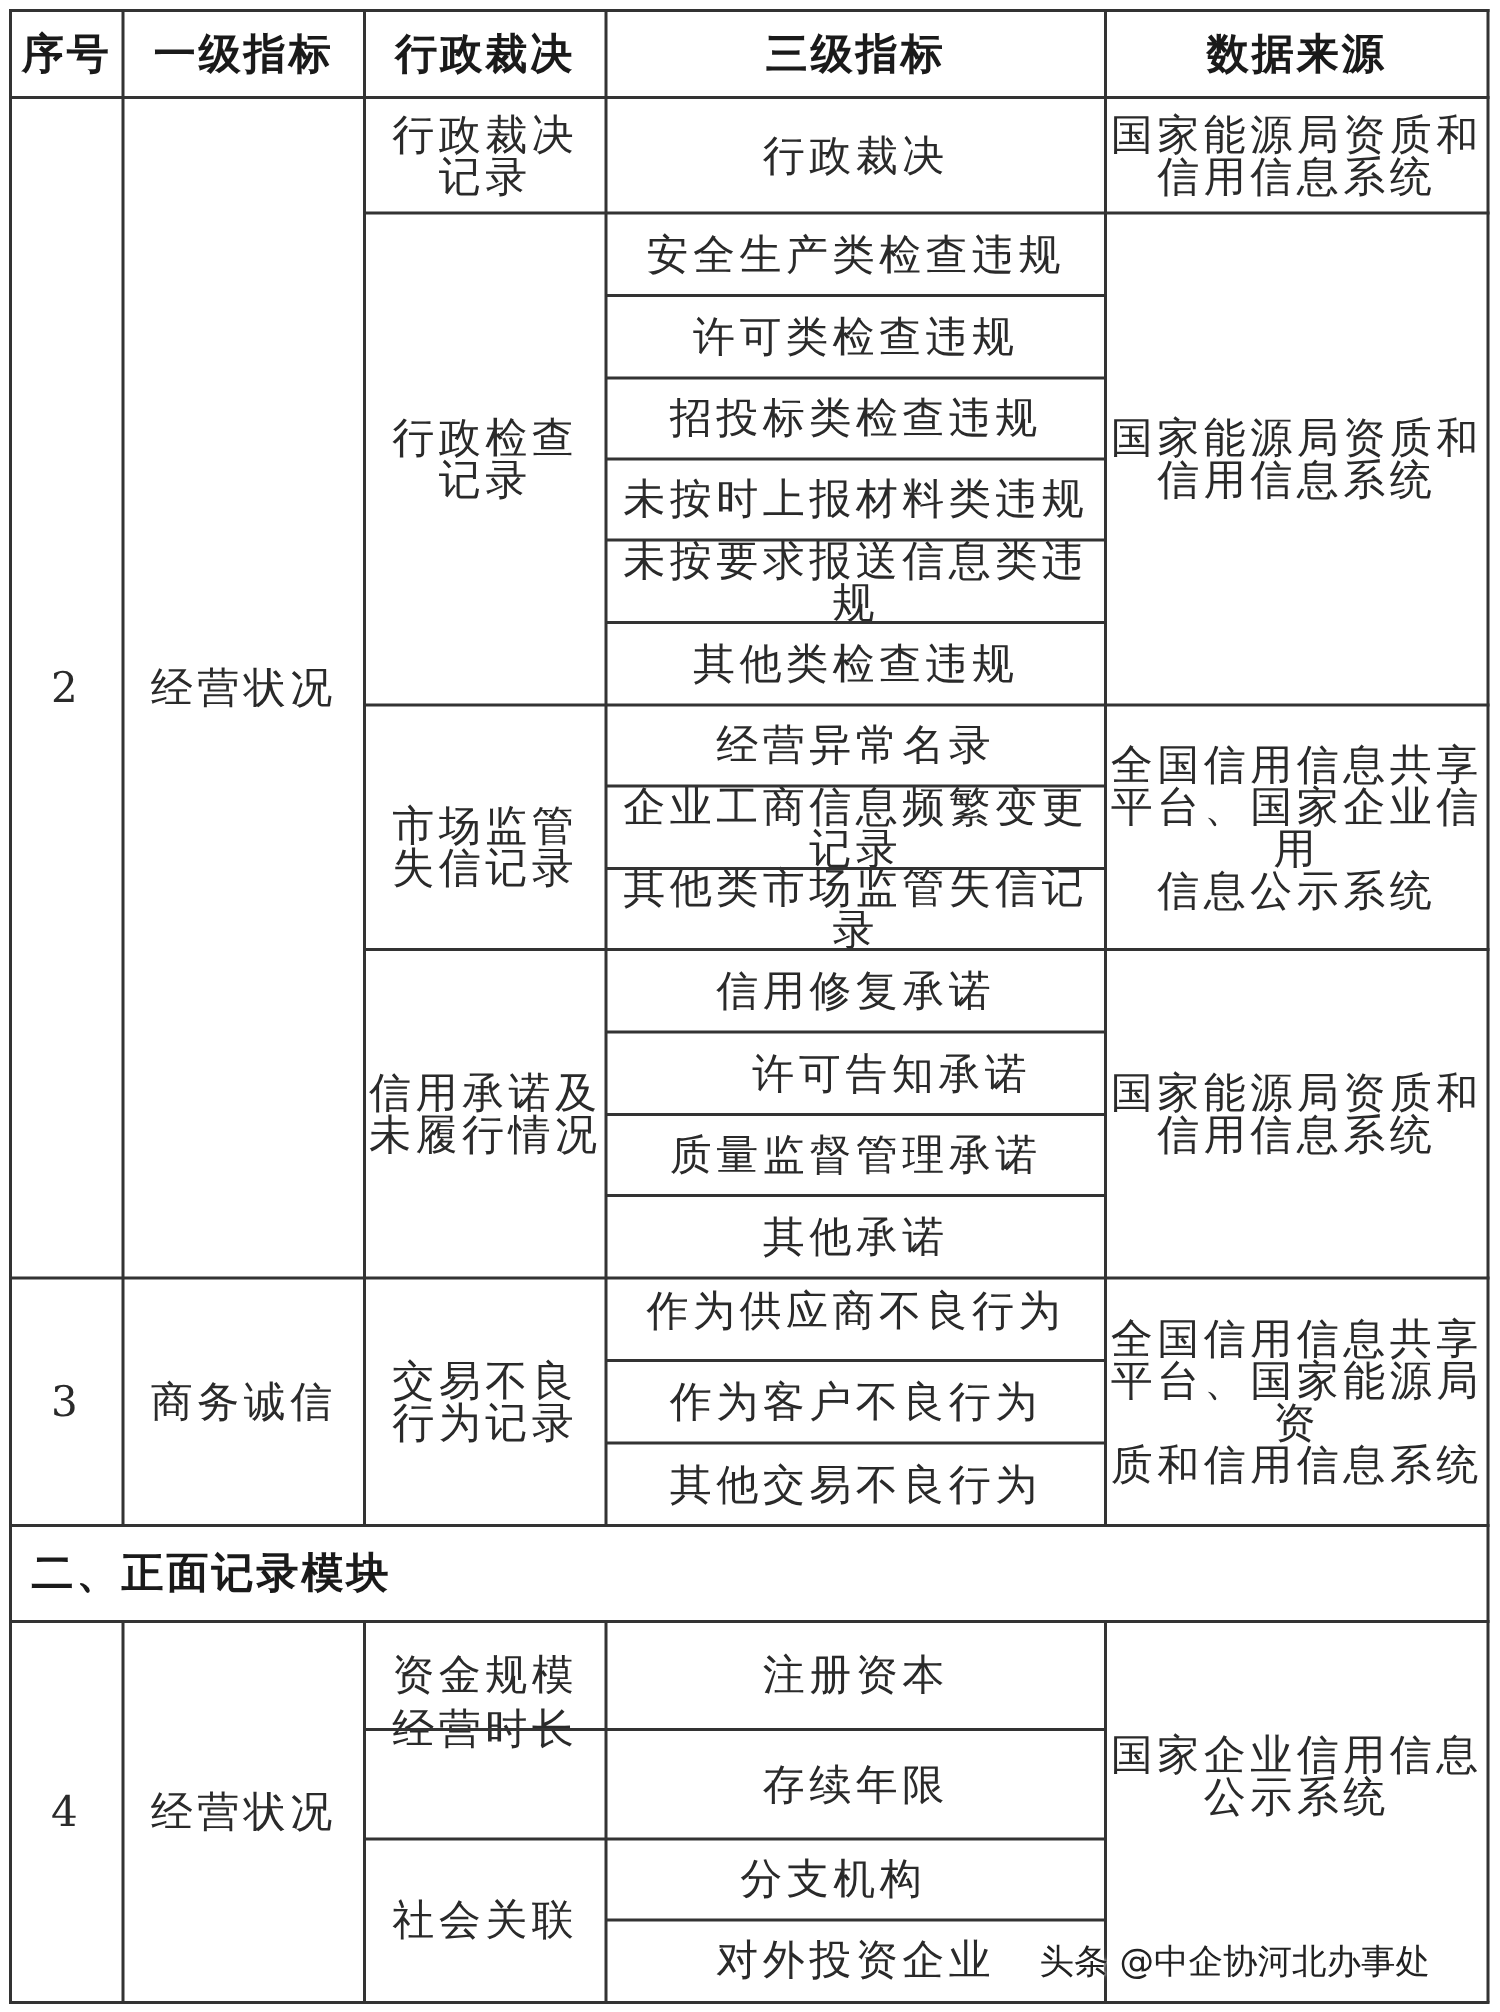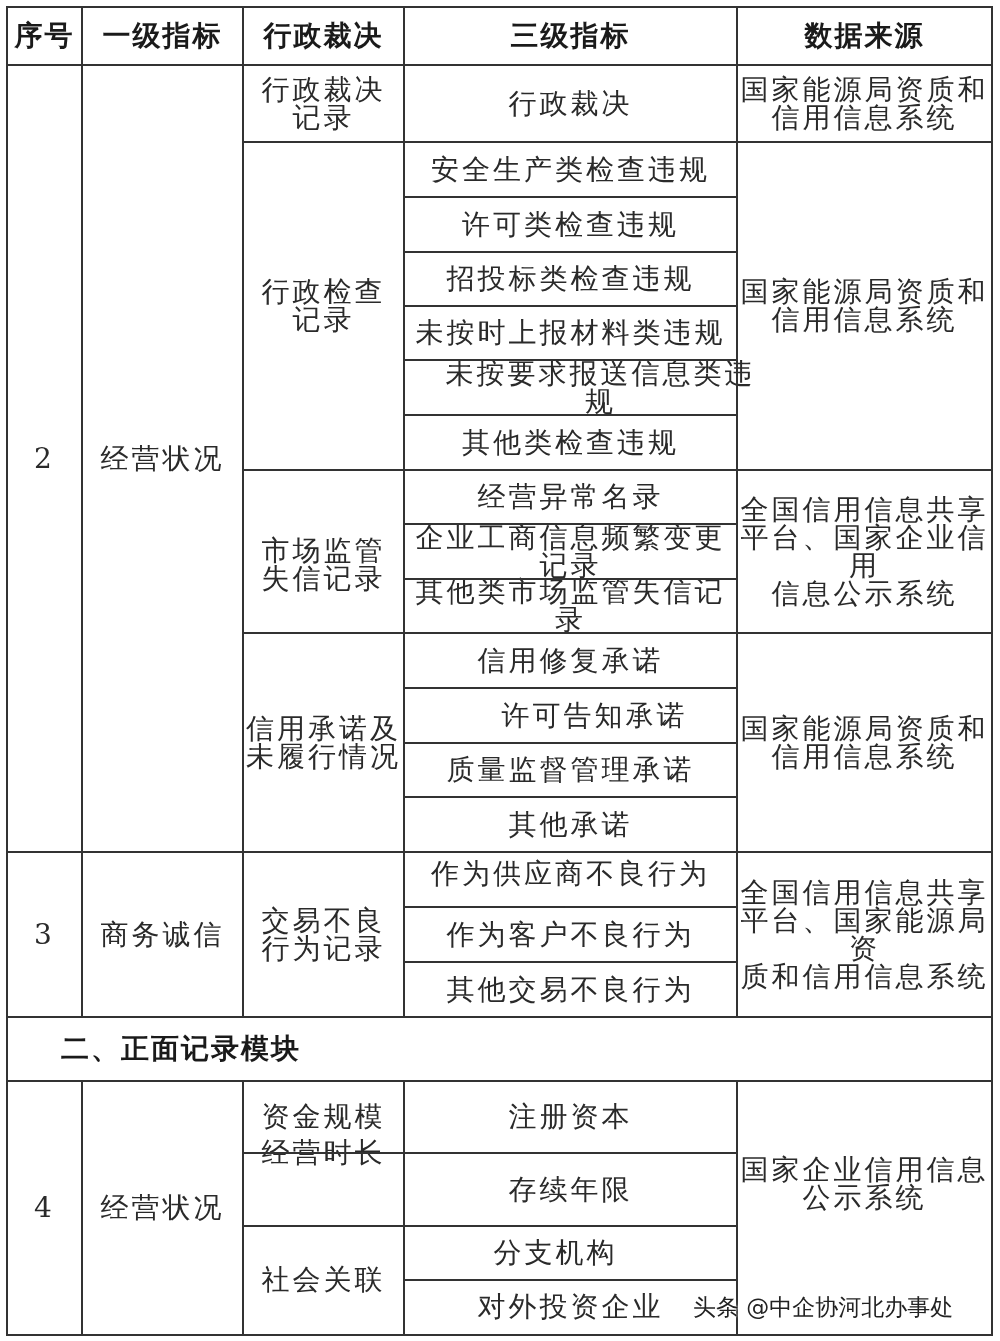--- a/index.html
+++ b/index.html
@@ -32,21 +32,21 @@
   <div class="cell" style="left:404px;top:65px;width:333px;height:77px;">行政裁决</div>
   <div class="cell" style="left:737px;top:65px;width:255px;height:77px;white-space:pre-line;">国家能源局资质和
 信用信息系统</div>
 
   <div class="cell" style="left:243px;top:142px;width:161px;height:328px;white-space:pre-line;">行政检查
 记录</div>
   <div class="cell" style="left:404px;top:142px;width:333px;height:55px;">安全生产类检查违规</div>
   <div class="cell" style="left:404px;top:197px;width:333px;height:55px;">许可类检查违规</div>
   <div class="cell" style="left:404px;top:252px;width:333px;height:54px;">招投标类检查违规</div>
   <div class="cell" style="left:404px;top:306px;width:333px;height:54px;">未按时上报材料类违规</div>
-  <div class="cell" style="left:404px;top:360px;width:333px;height:55px;margin-left:30px;">未按要求报送信息类违规</div>
+  <div class="cell" style="left:404px;top:360px;width:333px;height:55px;">未按要求报送信息类违规</div>
   <div class="cell" style="left:404px;top:415px;width:333px;height:55px;">其他类检查违规</div>
   <div class="cell" style="left:737px;top:142px;width:255px;height:328px;white-space:pre-line;">国家能源局资质和
 信用信息系统</div>
 
   <div class="cell" style="left:243px;top:470px;width:161px;height:190px;white-space:pre-line;">市场监管
 失信记录</div>
   <div class="cell" style="left:404px;top:470px;width:333px;height:54px;">经营异常名录</div>
   <div class="cell" style="left:404px;top:524px;width:333px;height:55px;">企业工商信息频繁变更记录</div>
   <div class="cell" style="left:404px;top:579px;width:333px;height:54px;">其他类市场监管失信记录</div>
   <div class="cell" style="left:737px;top:470px;width:255px;height:163px;white-space:pre-line;">全国信用信息共享
@@ -66,21 +66,21 @@
   <div class="cell" style="left:82px;top:852px;width:161px;height:165px;">商务诚信</div>
   <div class="cell" style="left:243px;top:852px;width:161px;height:165px;white-space:pre-line;">交易不良
 行为记录</div>
   <div class="cell" style="left:404px;top:846px;width:333px;height:55px;">作为供应商不良行为</div>
   <div class="cell" style="left:404px;top:907px;width:333px;height:55px;">作为客户不良行为</div>
   <div class="cell" style="left:404px;top:962px;width:333px;height:55px;">其他交易不良行为</div>
   <div class="cell" style="left:737px;top:852px;width:255px;height:165px;white-space:pre-line;">全国信用信息共享
 平台、国家能源局资
 质和信用信息系统</div>
 
-  <div class="cell sec" style="left:7px;top:1017px;width:930px;height:64px;margin-left:40px;">二、正面记录模块</div>
+  <div class="cell sec" style="left:7px;top:1017px;width:930px;height:64px;">二、正面记录模块</div>
 
   <div class="cell" style="left:7px;top:1081px;width:75px;height:253px;">4</div>
   <div class="cell" style="left:82px;top:1081px;width:161px;height:253px;">经营状况</div>
   <div class="cell" style="left:243px;top:1081px;width:161px;height:72px;">资金规模</div>
   <div class="cell" style="left:404px;top:1081px;width:333px;height:72px;">注册资本</div>
   <div class="cell" style="left:243px;top:1116px;width:161px;height:73px;border-radius:20px;">经营时长</div>
   <div class="cell" style="left:404px;top:1153px;width:333px;height:73px;">存续年限</div>
   <div class="cell" style="left:243px;top:1226px;width:161px;height:108px;">社会关联</div>
   <div class="cell" style="left:404px;top:1226px;width:303px;height:54px;">分支机构</div>
   <div class="cell" style="left:404px;top:1280px;width:333px;height:54px;">对外投资企业</div>

